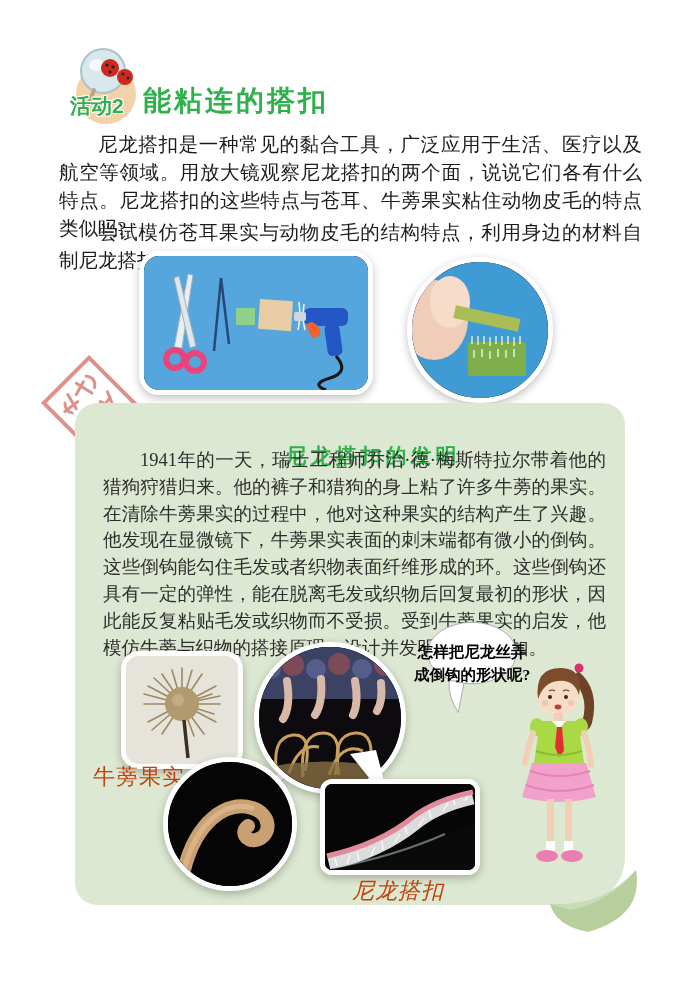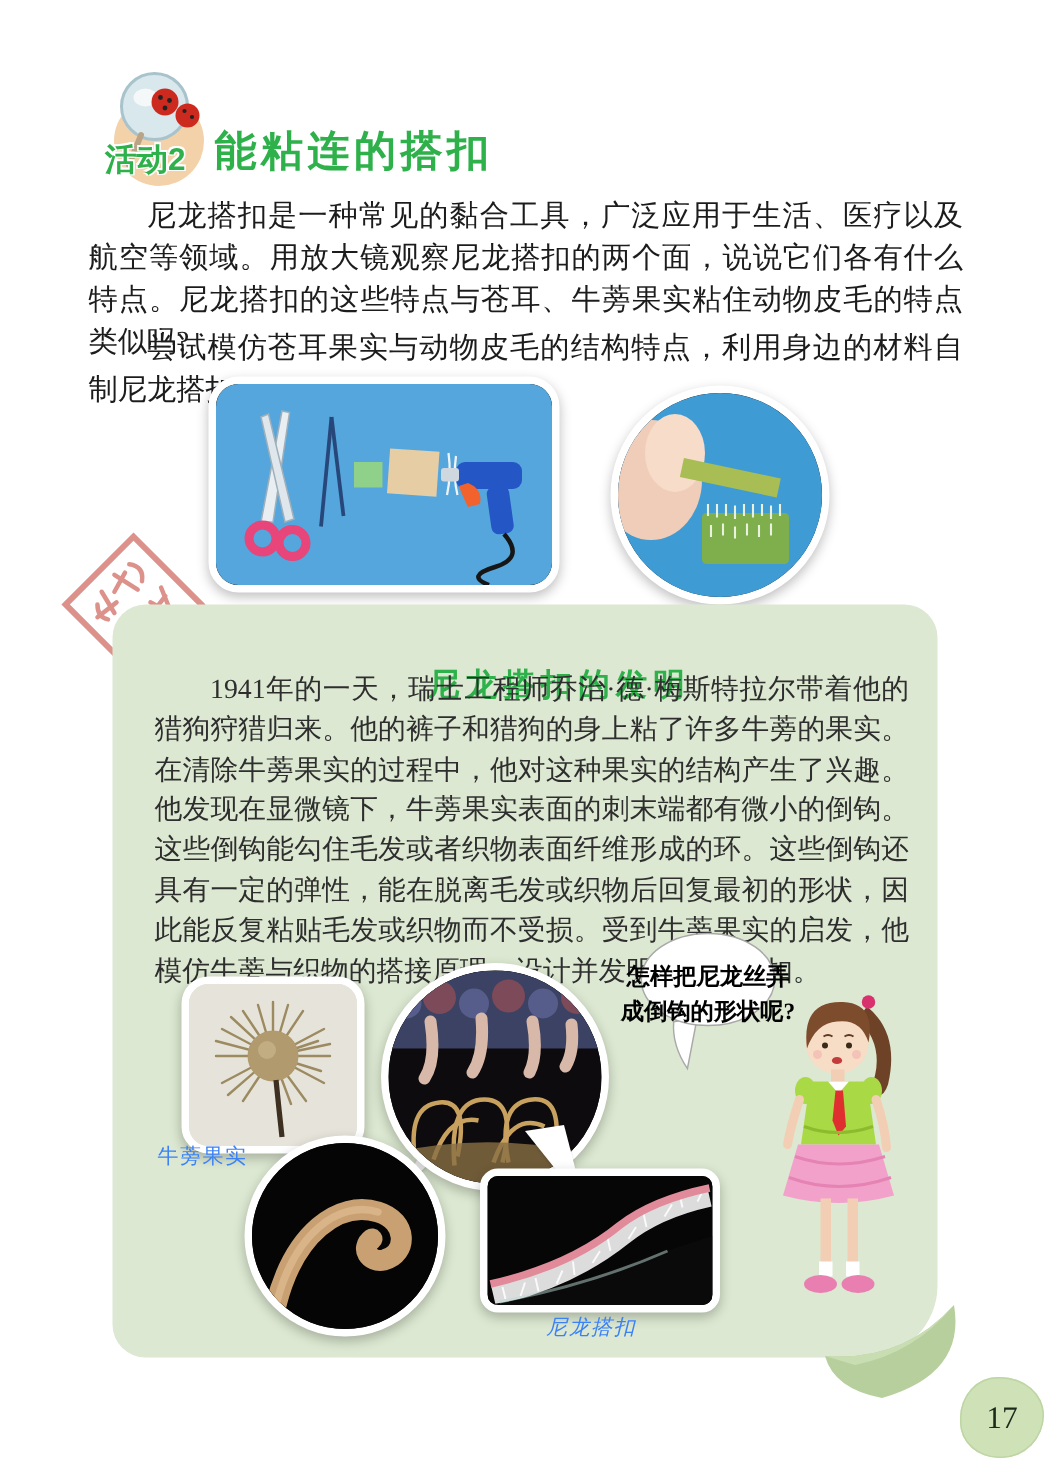--- a/index.html
+++ b/index.html
@@ -37,21 +37,21 @@
     font-size:21px;color:#2eb14a;letter-spacing:4px;margin-top:28px;}
   .box-body{left:103px;top:447px;width:503px;font-size:18.5px;line-height:26.8px;
     color:#2e2e2e;text-align:justify;text-indent:2em;}
 
   .burdock-photo{left:121px;top:651px;width:112px;height:108px;border-radius:18px;background:#e6e3da;}
   .micro-photo{left:254px;top:642px;width:142px;height:142px;border-radius:50%;}
   .hook-photo{left:163px;top:757px;width:124px;height:124px;border-radius:50%;}
   .velcro-photo{left:320px;top:779px;width:150px;height:86px;border-radius:12px;}
   .pointer{filter:drop-shadow(0 1px 1px rgba(0,0,0,.15));}
 
-  .photo-label{font-size:14px;color:#3b82f6;letter-spacing:1px;margin-left:12px;}
+  .photo-label{font-size:22px;color:#c2410c;letter-spacing:1px;}
   .burdock-label{left:93px;top:762px;}
   .velcro-label{left:352px;top:876px;font-style:italic;}
 
   
   .bubble{left:401px;top:621px;width:142px;height:98px;}
   .bubble-text{left:413px;top:640px;width:118px;text-align:center;font-size:15.5px;
     line-height:23px;color:#000000;font-weight:bold;}
 
   .girl{left:516px;top:655px;width:100px;height:220px;}
 
@@ -252,15 +252,14 @@
     <path d="M14,116 Q43,126 74,116 M10,130 Q43,142 78,130" stroke="#e583b4" stroke-width="2" fill="none"></path>
 
     <rect x="31" y="144" width="7" height="48" fill="#f2cfb4"></rect>
     <rect x="49" y="144" width="7" height="48" fill="#f2cfb4"></rect>
     <rect x="30" y="186" width="9" height="10" fill="#ffffff"></rect>
     <rect x="48" y="186" width="9" height="10" fill="#ffffff"></rect>
     <ellipse cx="31" cy="201" rx="11" ry="6" fill="#e87fb0"></ellipse>
     <ellipse cx="56" cy="201" rx="11" ry="6" fill="#e87fb0"></ellipse>
   </svg>
 
-  <div class="abs page-num">17</div>
 
 </div>
 
 </body></html>

